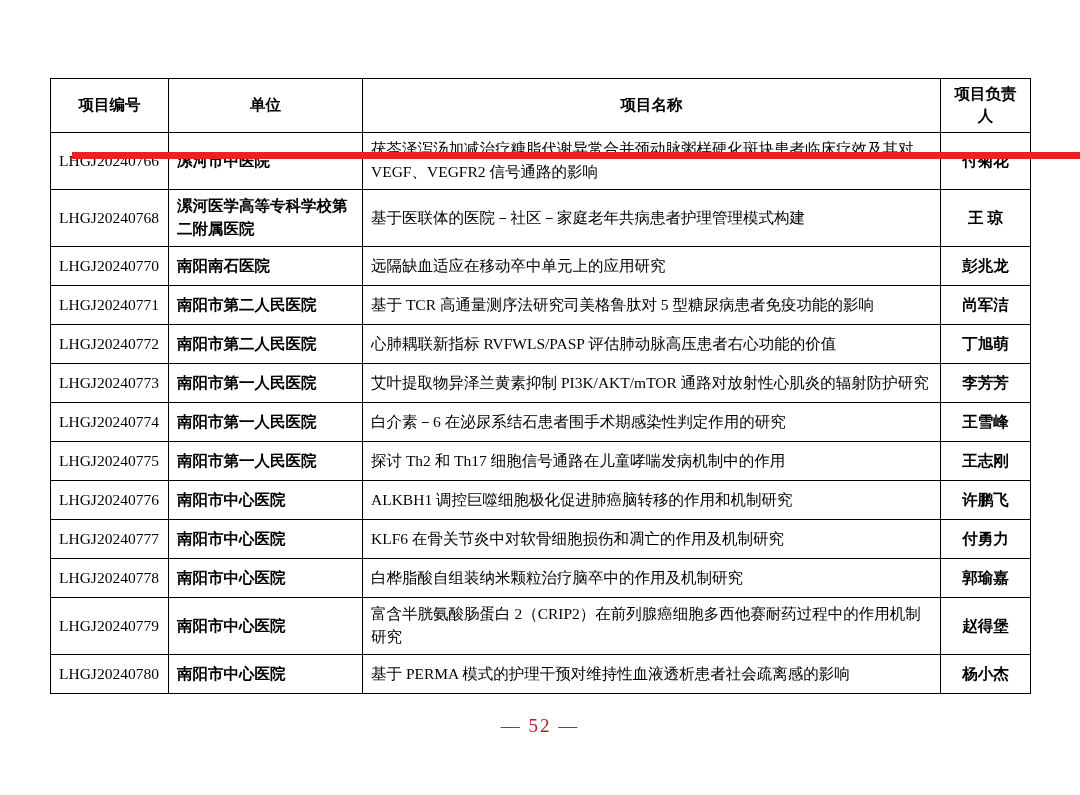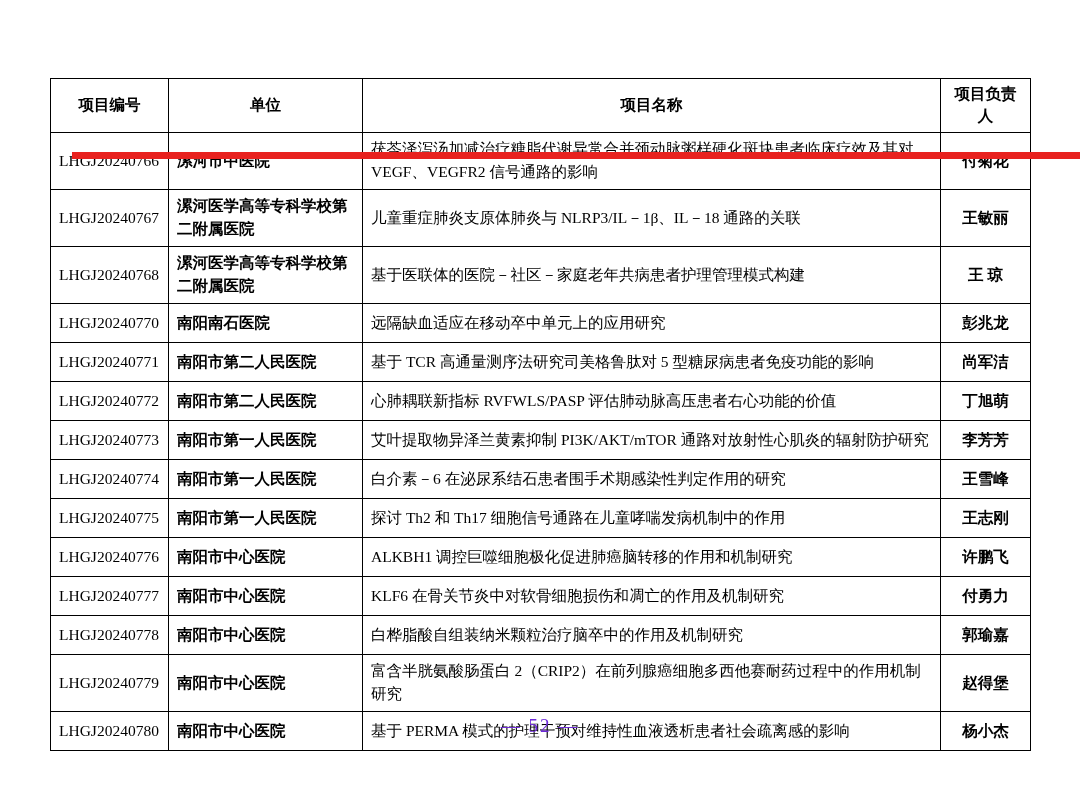--- a/index.html
+++ b/index.html
@@ -84,21 +84,21 @@
     background: #e8221f;
     z-index: 5;
   }
   .page-number {
     position: absolute;
     left: 0;
     top: 715px;
     width: 1080px;
     text-align: center;
     font-size: 19px;
-    color: #6d28d9;
+    color: #b91c1c;
     letter-spacing: 2px;
     font-family: "Liberation Serif", "DejaVu Serif", serif;
   }
 </style>
 </head>
 <body>
 
 <div class="page">
 
   <div class="table-wrap">
@@ -118,26 +118,20 @@
         </tr>
       </thead>
       <tbody>
         <tr class="row-tall">
           <td class="code">LHGJ20240766</td>
           <td class="unit">漯河市中医院</td>
           <td class="name">茯苓泽泻汤加减治疗糖脂代谢异常合并颈动脉粥样硬化斑块患者临床疗效及其对 VEGF、VEGFR2 信号通路的影响</td>
           <td class="lead">付菊花</td>
         </tr>
         <tr class="row-tall">
-          <td class="code">LHGJ20240767</td>
-          <td class="unit">漯河医学高等专科学校第二附属医院</td>
-          <td class="name">儿童重症肺炎支原体肺炎与 NLRP3/IL－1β、IL－18 通路的关联</td>
-          <td class="lead">王敏丽</td>
-        </tr>
-        <tr class="row-tall">
           <td class="code">LHGJ20240768</td>
           <td class="unit">漯河医学高等专科学校第二附属医院</td>
           <td class="name">基于医联体的医院－社区－家庭老年共病患者护理管理模式构建</td>
           <td class="lead">王 琼</td>
         </tr>
         <tr class="row-normal">
           <td class="code">LHGJ20240770</td>
           <td class="unit">南阳南石医院</td>
           <td class="name">远隔缺血适应在移动卒中单元上的应用研究</td>
           <td class="lead">彭兆龙</td>

